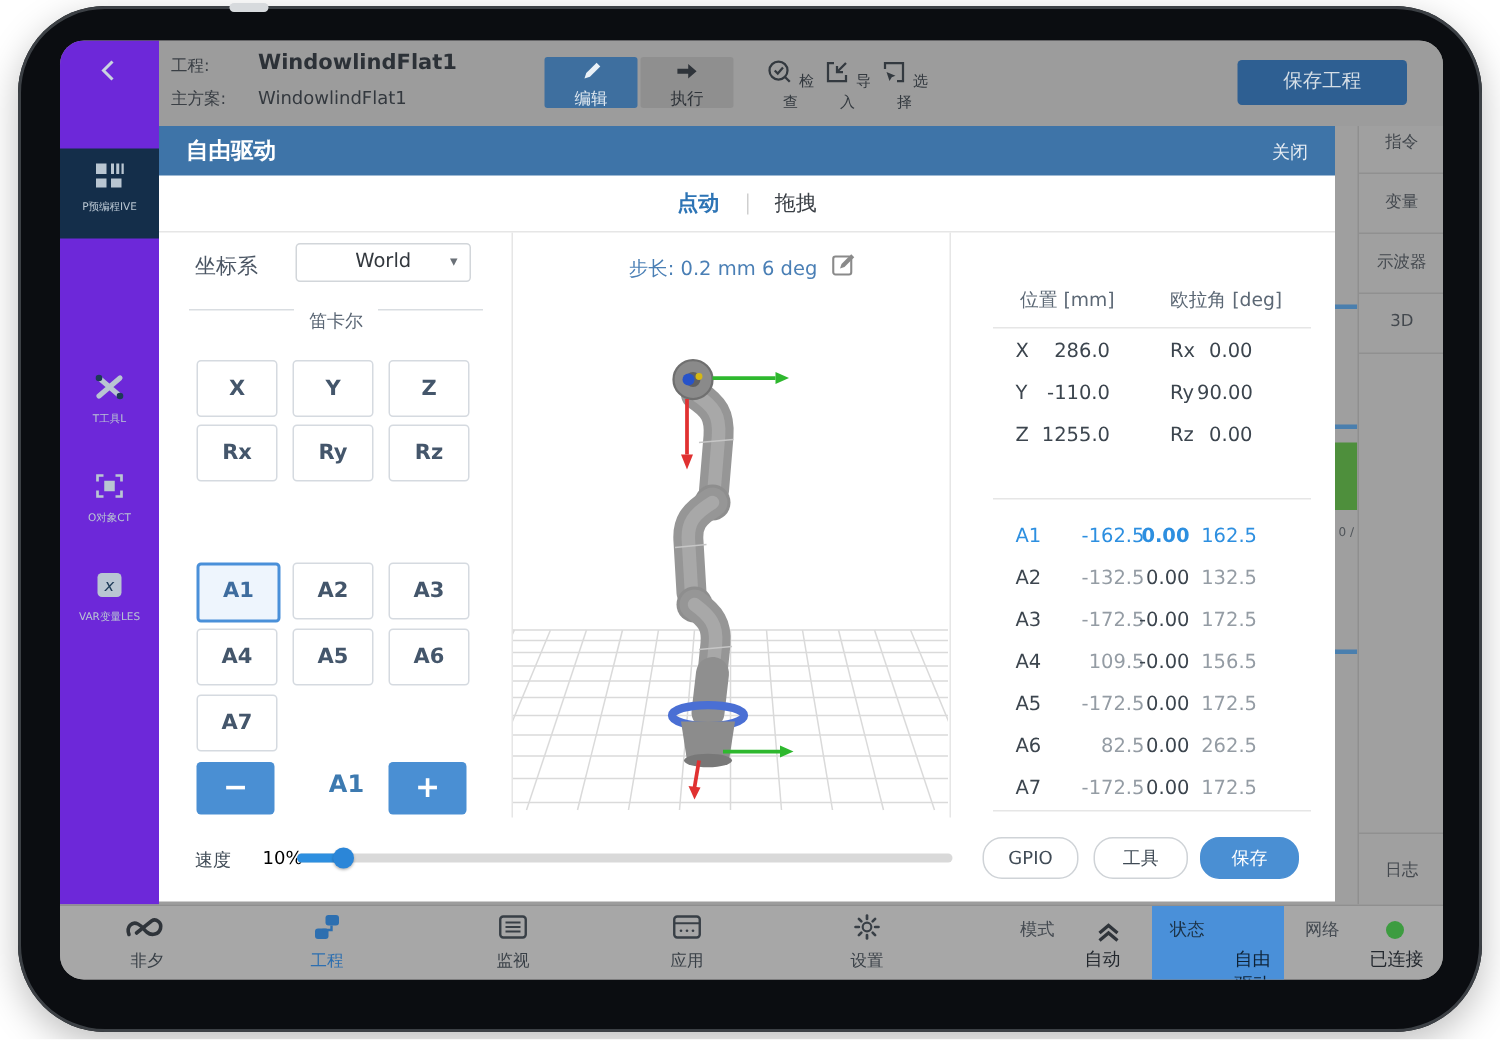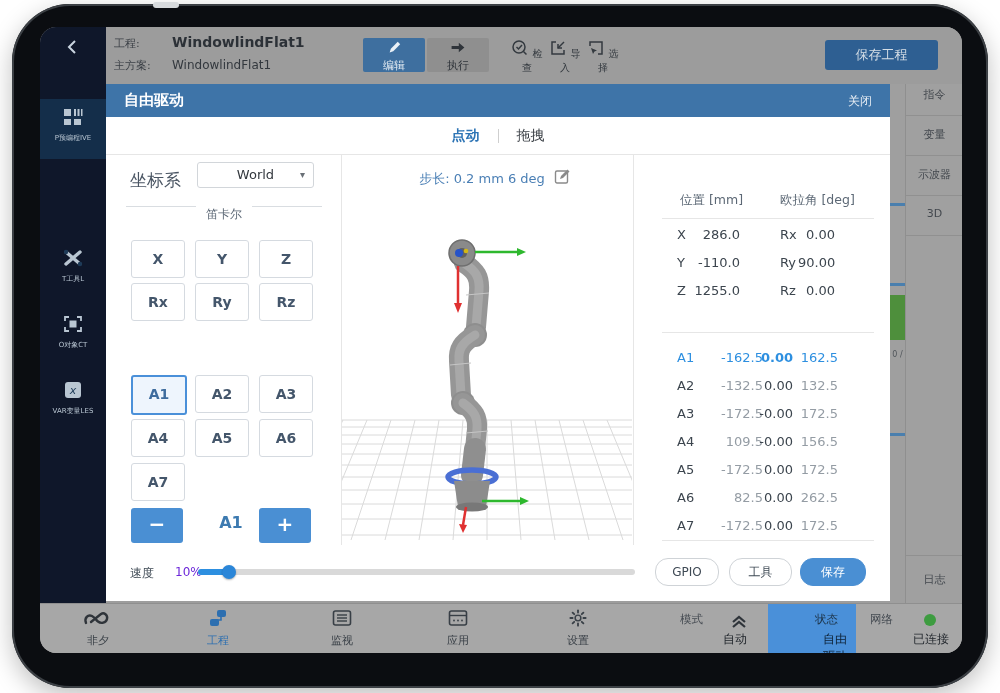--- a/index.html
+++ b/index.html
@@ -2,21 +2,21 @@
 <html><head>
 <meta charset="utf-8">
 <style>
   html,body{margin:0;padding:0;background:#ffffff;font-family:"DejaVu Sans","Liberation Sans",sans-serif;}
   .stage{position:relative;width:1000px;height:693px;background:#fff;overflow:hidden;}
   
   .tablet{position:absolute;left:12px;top:4px;width:976px;height:684px;background:#0b0d11;border-radius:58px;box-shadow:0 0 0 2px #3c4045 inset,0 8px 24px rgba(0,0,0,.25);}
   .edge-btn{position:absolute;left:141px;top:-2px;width:26px;height:6px;border-radius:3px;background:#d7dadd;}
   .screen{position:absolute;left:28px;top:23px;width:922px;height:626px;border-radius:16px;overflow:hidden;background:#9d9d9d;}
   
-  .sidebar{position:absolute;left:0;top:0;width:66px;height:576px;background:#0f172a;}
+  .sidebar{position:absolute;left:0;top:0;width:66px;height:576px;background:#6d28d9;}
   .back-btn{position:absolute;left:21px;top:8px;width:24px;height:24px;color:#c9d4df;}
   .side-item{position:absolute;left:0;width:66px;height:60px;text-align:center;color:#b9c6d2;}
   .side-item.active{background:#142e4a;}
   .side-item .lbl{display:block;margin-top:3px;font-size:7px;letter-spacing:0;white-space:nowrap;overflow:hidden;}
   .side-item svg{margin-top:9px;}
   
   .topbar{position:absolute;left:66px;top:0;width:856px;height:57px;background:#9c9c9c;}
   .tb-lbl{position:absolute;font-size:11px;color:#3a3f45;}
   .tb-val1{position:absolute;font-size:14px;font-weight:600;color:#2c3137;}
   .tb-val2{position:absolute;font-size:12px;color:#33383e;}
@@ -39,21 +39,21 @@
   .m-header{position:absolute;left:0;top:0;width:784px;height:33px;background:#3e74a8;}
   .m-title{position:absolute;left:18px;top:7px;font-size:15px;font-weight:bold;color:#ffffff;}
   .m-close{position:absolute;right:18px;top:9px;font-size:12px;color:#e8eef4;}
   .m-tabs{position:absolute;left:0;top:38px;width:784px;height:28px;display:flex;justify-content:center;align-items:center;gap:18px;}
   .m-tab{font-size:14px;color:#3a3f45;}
   .m-tab.active{color:#2d74b5;font-weight:bold;}
   .m-tabs .sep{width:1px;height:14px;background:#cfcfcf;}
   .hline{position:absolute;height:1px;background:#e6e6e6;}
   .vline{position:absolute;width:1px;background:#e6e6e6;}
   
-  .lp-lbl{position:absolute;left:24px;top:85px;font-size:17px;color:#4a5563;}
+  .lp-lbl{position:absolute;left:24px;top:85px;font-size:14px;color:#4a5563;}
   .dropdown{position:absolute;left:91px;top:78px;width:115px;height:24px;background:#fff;border:1px solid #d2d6da;border-radius:3px;font-size:13px;color:#33383e;text-align:center;line-height:24px;}
   .dropdown .caret{position:absolute;right:8px;top:0;font-size:10px;color:#6a7077;}
   .sec-div{position:absolute;left:20px;width:196px;display:flex;gap:10px;font-size:12px;color:#5a6674;}
   .sec-div:before,.sec-div:after{content:"";flex:1;height:1px;background:#d9dde1;}
   .jbtn{position:absolute;width:52px;height:36px;background:#fff;border:1px solid #d5dae0;border-radius:3px;font-size:14px;font-weight:bold;color:#44566b;text-align:center;line-height:36px;}
   .jbtn.sel{border:2px solid #4a90d9;background:#eef5fd;color:#3e6c9e;line-height:34px;}
   .stepbtn{position:absolute;width:52px;height:35px;background:#4a8fd3;border-radius:3px;color:#fff;font-size:20px;font-weight:bold;text-align:center;line-height:33px;}
   .axis-lbl{position:absolute;left:95px;top:429px;width:60px;text-align:center;font-size:16px;font-weight:bold;color:#3d7ab0;}
   
   .step-txt{position:absolute;left:296px;top:86px;width:160px;text-align:center;font-size:13px;color:#4a7fb5;}
@@ -63,35 +63,35 @@
   .ro-axis{position:absolute;font-size:13px;color:#3c454e;}
   .ro-val{position:absolute;font-size:13px;color:#3c454e;text-align:right;}
   .jrow span{position:absolute;font-size:13px;}
   .jname{color:#3c454e;}
   .jmin,.jmax{color:#949ca4;text-align:right;}
   .jcur{color:#3c454e;text-align:right;}
   .jrow.hl .jname,.jrow.hl .jmin,.jrow.hl .jmax{color:#2d8fe0;}
   .jrow.hl .jcur{color:#2d8fe0;font-weight:bold;}
   
   .sp-lbl{position:absolute;left:24px;top:481px;font-size:12px;color:#3f4a55;}
-  .sp-val{position:absolute;left:69px;top:481px;font-size:12px;color:#6d28d9;}
+  .sp-val{position:absolute;left:69px;top:481px;font-size:12px;color:#000000;}
   .track{position:absolute;left:92px;top:485px;width:437px;height:6px;border-radius:3px;background:#d9d9d9;}
   .fill{position:absolute;left:0;top:0;width:30px;height:6px;border-radius:3px;background:#2d8fe0;}
   .thumb{position:absolute;left:24px;top:-4px;width:14px;height:14px;border-radius:50%;background:#2b86d8;box-shadow:0 1px 2px rgba(0,0,0,.3);}
   .pill{position:absolute;top:474px;height:26px;border-radius:13px;background:#fff;border:1px solid #cfd3d7;font-size:12px;color:#3f4a55;text-align:center;line-height:26px;}
   .pill.blue{background:#4a8fd3;border-color:#4a8fd3;color:#fff;}
   
   .nav{position:absolute;left:0;top:576px;width:922px;height:50px;background:#a7a7a7;border-top:1px solid #8f8f8f;}
   .nav-item{position:absolute;top:5px;width:80px;text-align:center;color:#383f46;}
   .nav-item .lbl{display:block;font-size:11px;margin-top:2px;}
   .nav-item.active{color:#2d6fb0;}
   .cell-lbl{position:absolute;font-size:11.5px;color:#454b52;}
   .cell-val{position:absolute;font-size:12px;color:#23282e;margin-left:43px;}
   .status-cell{position:absolute;left:728px;top:0;width:88px;height:50px;background:#4a90d9;}
-  .status-cell .cell-lbl{color:#1c3246;margin-left:35px;}
+  .status-cell .cell-lbl{color:#1c3246;}
   .status-cell .cell-val{color:#0e2236;}
   .net-dot{position:absolute;left:884px;top:10px;width:12px;height:12px;border-radius:50%;background:#3d9c40;}
 </style>
 </head>
 <body>
 
 <div class="stage">
   <div class="tablet">
     <div class="edge-btn"></div>
     <div class="screen">

